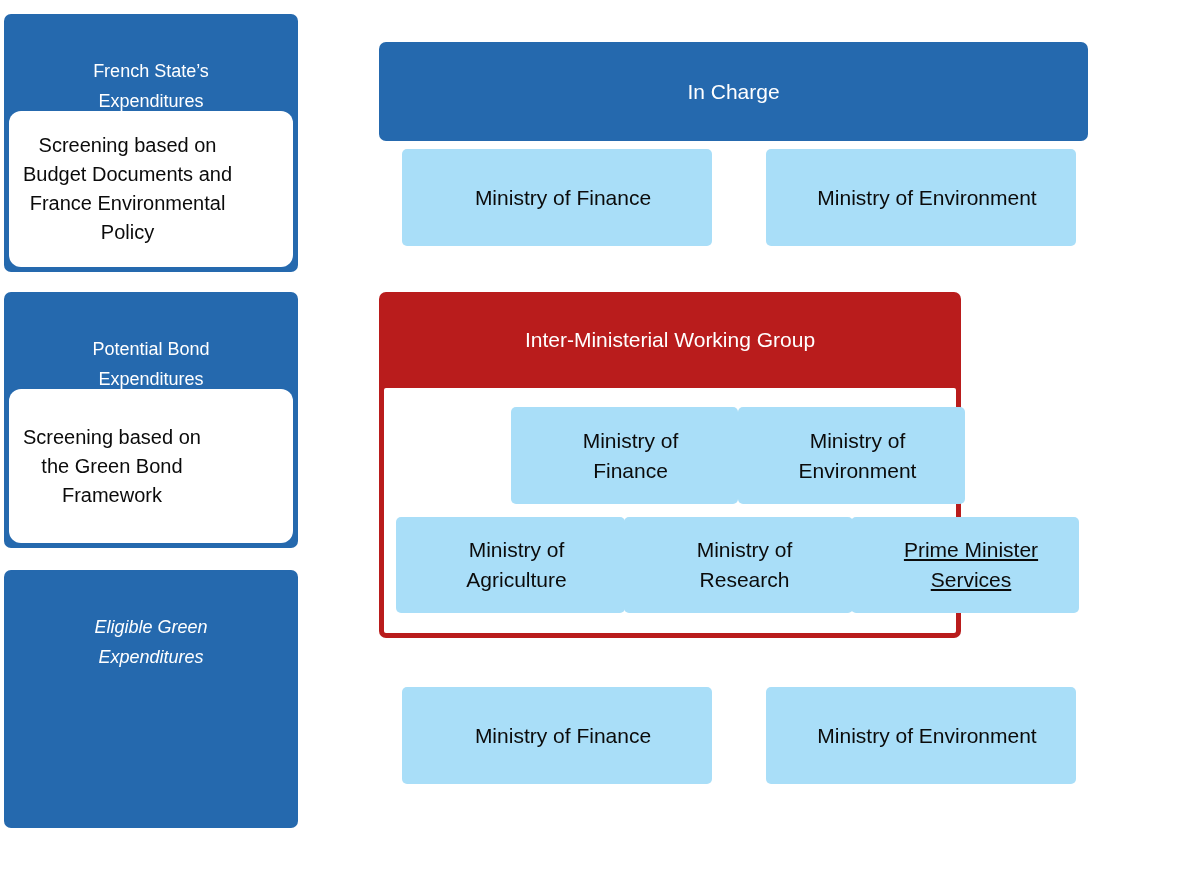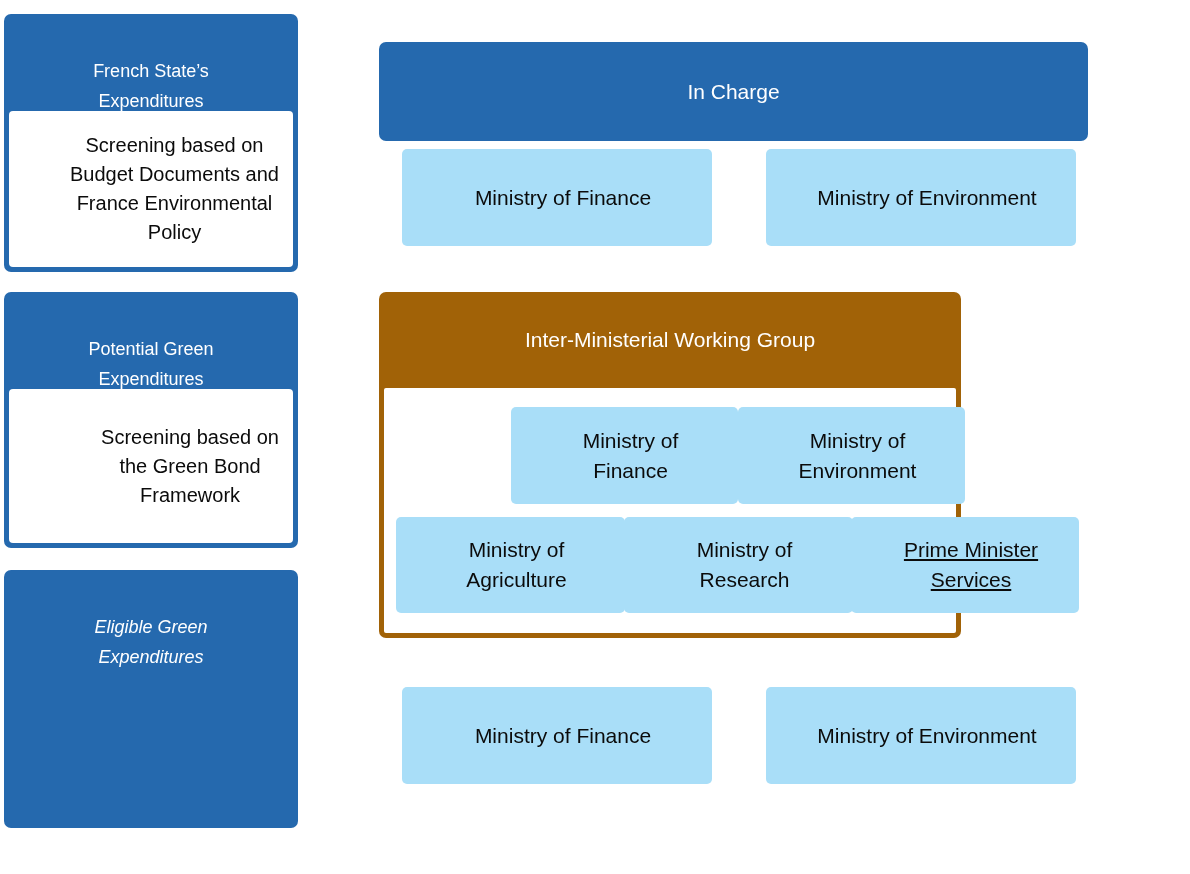--- a/index.html
+++ b/index.html
@@ -31,24 +31,24 @@
     text-align: center;
     color: #ffffff;
     font-size: 18px;
     line-height: 30px;
     white-space: pre-line;
   }
   .stage-body {
     position: absolute;
     left: 5px; right: 5px; top: 97px; bottom: 5px;
     background: #ffffff;
-    border-radius: 4px;
+    border-radius: 12px;
     display: flex;
     align-items: center;
-    justify-content: flex-end;
+    justify-content: flex-start;
     text-align: center;
     color: #0b0b0b;
     font-size: 20px;
     line-height: 29px;
     white-space: pre-line;
     padding: 0 14px;
   }
 
   
   .banner {
@@ -82,21 +82,21 @@
   .m-top-finance { left: 402px; top: 149px; width: 298px; height: 97px; }
   .m-top-env     { left: 766px; top: 149px; width: 298px; height: 97px; }
   .m-bot-finance { left: 402px; top: 687px; width: 298px; height: 97px; }
   .m-bot-env     { left: 766px; top: 687px; width: 298px; height: 97px; }
 
   
   .group {
     position: absolute;
     left: 379px; top: 292px;
     width: 582px; height: 346px;
-    background: #a16207;
+    background: #b91c1c;
     border-radius: 7px;
   }
   .group-header {
     height: 96px;
     display: flex;
     align-items: center;
     justify-content: center;
     color: #ffffff;
     font-size: 21px;
   }
@@ -125,21 +125,21 @@
     <div class="stage-body">
       <span>Screening based on
 Budget Documents and
 France Environmental
 Policy</span>
     </div>
   </div>
 
   <div class="stage-box stage-2">
     <div class="stage-header">
-      <span>Potential Green
+      <span>Potential Bond
 Expenditures</span>
     </div>
     <div class="stage-body">
       <span>Screening based on
 the Green Bond
 Framework</span>
     </div>
   </div>
 
   <div class="stage-box stage-3">

